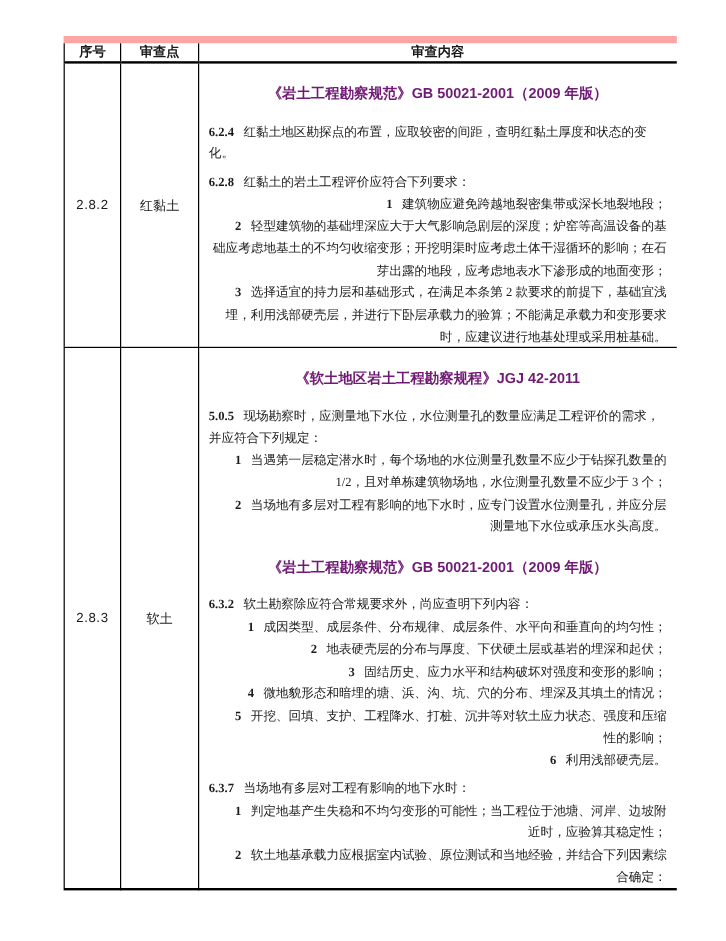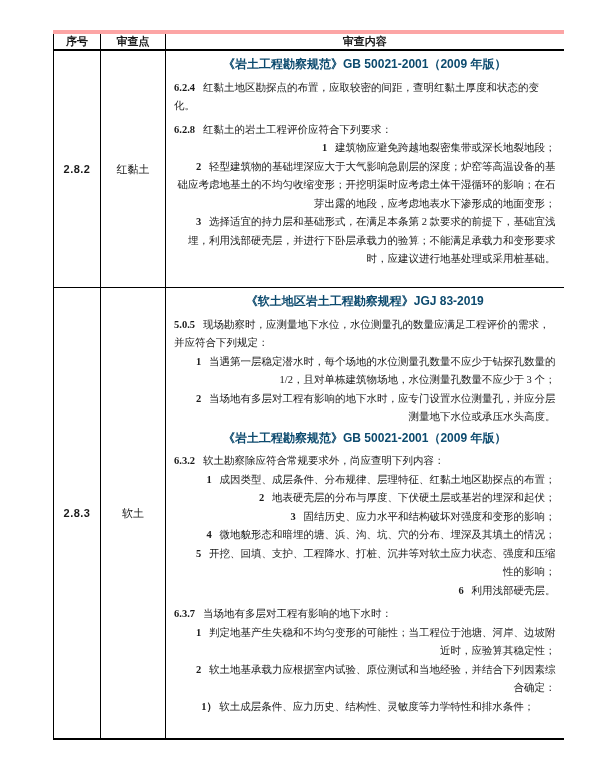--- a/index.html
+++ b/index.html
@@ -6,43 +6,43 @@
   html,body { margin:0; padding:0; }
   body {
     width:605px; height:784px; background:#ffffff; position:relative;
     font-family:"Liberation Serif","DejaVu Serif",serif;
     color:#1a1a1a;
   }
   .page { position:absolute; left:0; top:0; width:605px; height:784px; background:#fff; }
   table.doc-table {
     position:absolute; left:53px; top:30px; width:510px;
     border-collapse:collapse; table-layout:fixed;
-    border-top:4px solid #fca5a5; border-bottom:2px solid #000; border-left:1px solid #000;
+    border-top:6px solid #fca5a5; border-bottom:2px solid #000; border-left:1px solid #000;
   }
   col.c1 { width:47px; } col.c2 { width:65px; } col.c3 { width:398px; }
   th {
     font-size:11px; font-weight:bold; text-align:center; vertical-align:middle;
     height:17px; padding:0; border-bottom:2px solid #000;
     font-family:"Liberation Serif","DejaVu Serif",serif;
   }
   th.b, td.b { border-right:1px solid #000; }
   tr.row-first > td { border-bottom:1px solid #000; }
   td { vertical-align:top; padding:0; }
   td.cell-id {
-    text-align:center; vertical-align:middle; font-weight:bold; font-size:11px;
+    text-align:center; vertical-align:middle; font-weight:normal; font-size:11px;
     font-family:"Liberation Sans","DejaVu Sans",sans-serif; letter-spacing:0.5px;
   }
   td.cell-point { text-align:center; vertical-align:middle; font-size:11px;border-radius:10px; }
   .content-box { overflow:hidden; padding:2px 8px 0 8px; }
   .box-r1 { height:236px; }
   .box-r2 { height:450px; }
   .blk { margin:0; font-size:10.5px; line-height:18.5px; }
   .heading {
-    text-align:center; font-weight:bold; font-size:12px; margin:2px 0;
-    font-family:"Liberation Sans","DejaVu Sans",sans-serif; color:#0c4a6e;
+    text-align:center; font-weight:bold; font-size:12px; margin:14px 0;
+    font-family:"Liberation Sans","DejaVu Sans",sans-serif; color:#701a75;
   }
   .clause { margin-top:5px; }
   .item { text-indent:2em;text-align:right; }
   .subitem { text-indent:2.6em; }
   .num { font-weight:bold; margin-right:0.75em;margin-top:48px; }
   .subitem .num { margin-right:0.2em; }
   .page-number {
     position:absolute; left:0; top:753px; width:605px; text-align:center;
     font-size:10px; color:#222; font-family:"Liberation Serif","DejaVu Serif",serif;
   }
@@ -78,27 +78,27 @@
             <p class="blk item"><span class="num">2</span><span>轻型建筑物的基础埋深应大于大气影响急剧层的深度；炉窑等高温设备的基础应考虑地基土的不均匀收缩变形；开挖明渠时应考虑土体干湿循环的影响；在石芽出露的地段，应考虑地表水下渗形成的地面变形；</span></p>
             <p class="blk item"><span class="num">3</span><span>选择适宜的持力层和基础形式，在满足本条第 2 款要求的前提下，基础宜浅埋，利用浅部硬壳层，并进行下卧层承载力的验算；不能满足承载力和变形要求时，应建议进行地基处理或采用桩基础。</span></p>
           </div>
         </td>
       </tr>
       <tr>
         <td class="cell-id b">2.8.3</td>
         <td class="cell-point b">软土</td>
         <td>
           <div class="content-box box-r2">
-            <p class="blk heading">《软土地区岩土工程勘察规程》JGJ 83-2019</p>
+            <p class="blk heading">《软土地区岩土工程勘察规程》JGJ 42-2011</p>
             <p class="blk clause"><span class="num">5.0.5</span><span>现场勘察时，应测量地下水位，水位测量孔的数量应满足工程评价的需求，并应符合下列规定：</span></p>
             <p class="blk item"><span class="num">1</span><span>当遇第一层稳定潜水时，每个场地的水位测量孔数量不应少于钻探孔数量的 1/2，且对单栋建筑物场地，水位测量孔数量不应少于 3 个；</span></p>
             <p class="blk item"><span class="num">2</span><span>当场地有多层对工程有影响的地下水时，应专门设置水位测量孔，并应分层测量地下水位或承压水头高度。</span></p>
             <p class="blk heading">《岩土工程勘察规范》GB 50021-2001（2009 年版）</p>
             <p class="blk clause"><span class="num">6.3.2</span><span>软土勘察除应符合常规要求外，尚应查明下列内容：</span></p>
-            <p class="blk item"><span class="num">1</span><span>成因类型、成层条件、分布规律、层理特征、红黏土地区勘探点的布置；</span></p>
+            <p class="blk item"><span class="num">1</span><span>成因类型、成层条件、分布规律、成层条件、水平向和垂直向的均匀性；</span></p>
             <p class="blk item"><span class="num">2</span><span>地表硬壳层的分布与厚度、下伏硬土层或基岩的埋深和起伏；</span></p>
             <p class="blk item"><span class="num">3</span><span>固结历史、应力水平和结构破坏对强度和变形的影响；</span></p>
             <p class="blk item"><span class="num">4</span><span>微地貌形态和暗埋的塘、浜、沟、坑、穴的分布、埋深及其填土的情况；</span></p>
             <p class="blk item"><span class="num">5</span><span>开挖、回填、支护、工程降水、打桩、沉井等对软土应力状态、强度和压缩性的影响；</span></p>
             <p class="blk item"><span class="num">6</span><span>利用浅部硬壳层。</span></p>
             <p class="blk clause"><span class="num">6.3.7</span><span>当场地有多层对工程有影响的地下水时：</span></p>
             <p class="blk item"><span class="num">1</span><span>判定地基产生失稳和不均匀变形的可能性；当工程位于池塘、河岸、边坡附近时，应验算其稳定性；</span></p>
             <p class="blk item"><span class="num">2</span><span>软土地基承载力应根据室内试验、原位测试和当地经验，并结合下列因素综合确定：</span></p>
             <p class="blk subitem"><span class="num">1）</span><span>软土成层条件、应力历史、结构性、灵敏度等力学特性和排水条件；</span></p>
           </div>

